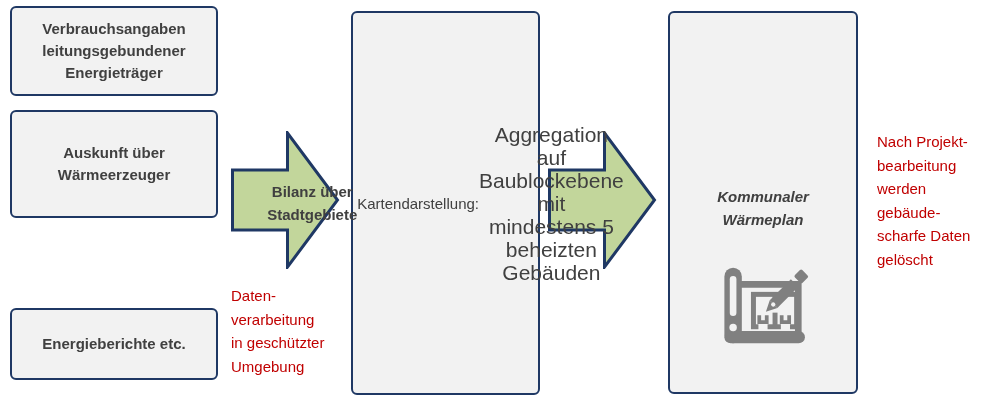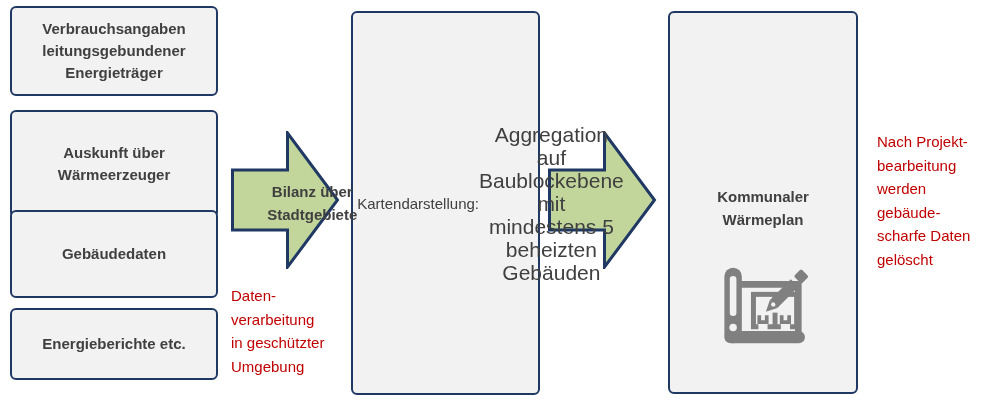--- a/index.html
+++ b/index.html
@@ -81,20 +81,21 @@
 
   .output-box {
     left: 668px; top: 11px;
     width: 190px; height: 383px;
     display: flex;
     flex-direction: column;
     align-items: center;
     justify-content: flex-start;
     text-align: center;
     padding-top: 172px;
+    font-style: italic;
   }
   .output-box .title {
     font-size: 15px;
     font-weight: bold;
     line-height: 23px;
     white-space: pre-line;
   }
   .output-box .icon-wrap { margin-top: 26px; }
 
   .annotation {
@@ -118,23 +119,20 @@
 <div class="canvas">
 
   <div class="box input-box" id="input-box-1">
     <span class="label">Verbrauchsangaben
 leitungsgebundener
 Energieträger</span>
   </div>
   <div class="box input-box" id="input-box-2">
     <span class="label">Auskunft über
 Wärmeerzeuger</span>
-  </div>
-  <div class="box input-box" id="input-box-3">
-    <span class="label">Gebäudedaten</span>
   </div>
   <div class="box input-box" id="input-box-4">
     <span class="label">Energieberichte etc.</span>
   </div>
 
   <svg class="flow-arrow" id="flow-arrow-1" width="110" height="138" viewBox="0 0 110 138" aria-hidden="true">
     <polygon points="1.5,39 56.5,39 56.5,2 106.5,69 56.5,136 56.5,99 1.5,99"></polygon>
   </svg>
 
   <svg class="flow-arrow" id="flow-arrow-2" width="110" height="138" viewBox="0 0 110 138" aria-hidden="true">

